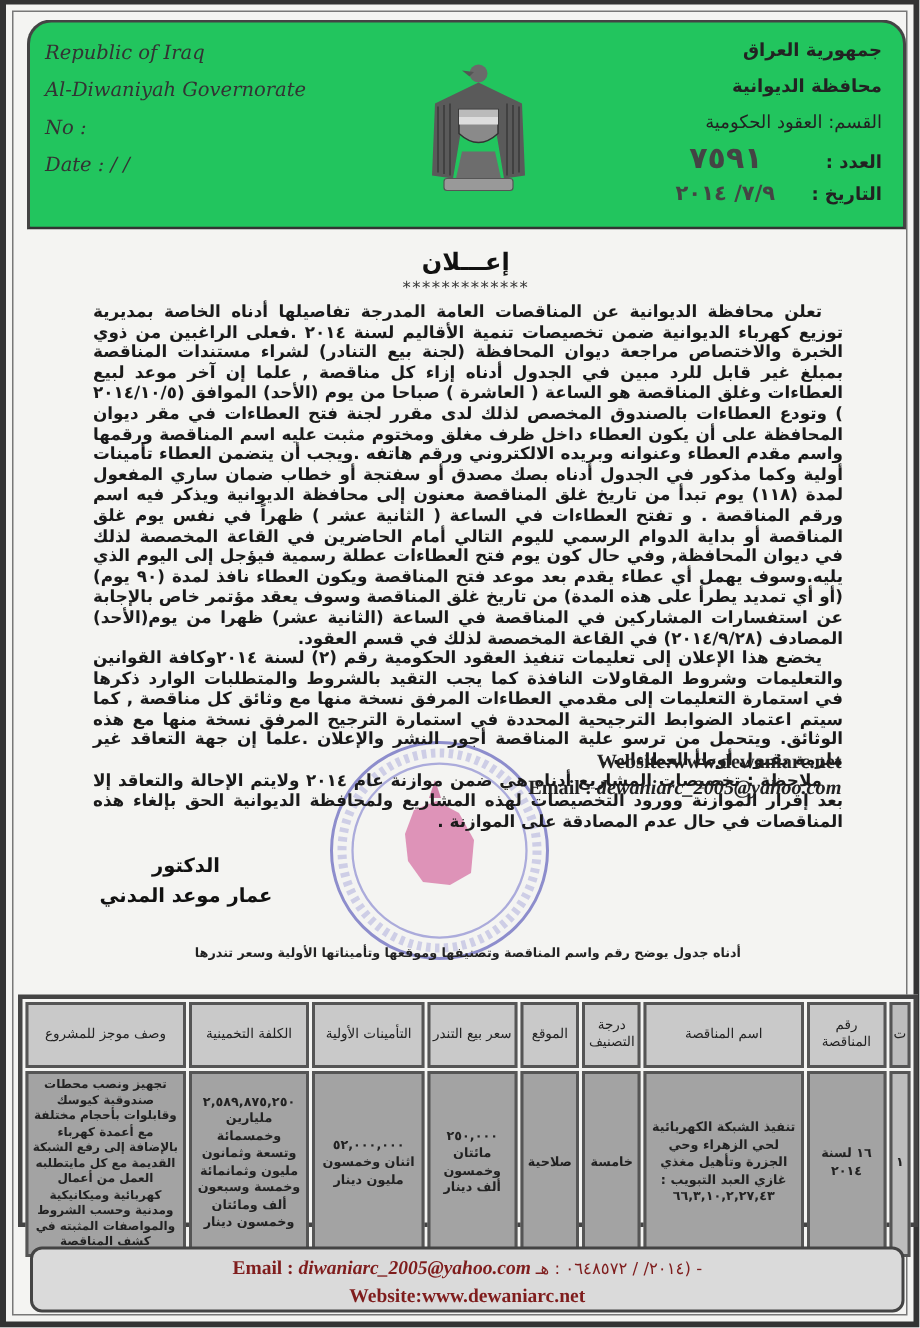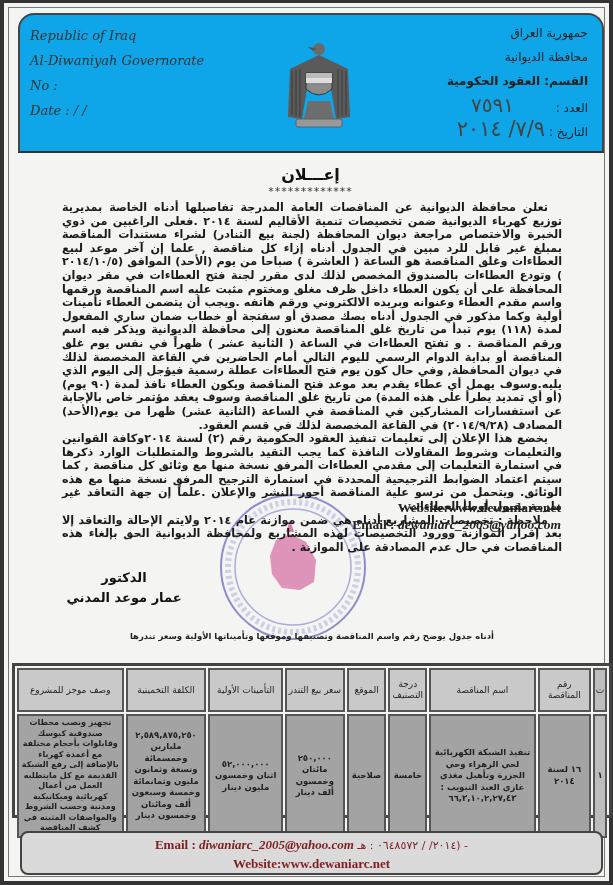--- a/index.html
+++ b/index.html
@@ -12,28 +12,28 @@
     border-top-width: 3px;
   }
   .outer-frame {
     position: absolute; left: 4px; top: 4px; right: 4px; bottom: 4px;
     border: 1px solid #777;
   }
   
   .header-box {
     position: absolute; left: 14px; top: 10px; width: 586px; height: 140px;
     border: 2px solid #444; border-radius: 16px 16px 0 0; border-bottom: 2px solid #333;
-    background: #0ea5e9;
+    background: #22c55e;
   }
   .hdr-en { position: absolute; left: 10px; top: 8px; font-family: "DejaVu Serif", serif; font-style: italic; font-size: 13px; color: #333; }
   .hdr-en div { height: 25px; line-height: 25px; }
   .hdr-ar { position: absolute; right: 14px; top: 6px; direction: rtl; text-align: right; font-size: 12px; color: #222; }
-  .hdr-ar div { height: 24px; line-height: 24px; }
+  .hdr-ar div { height: 24px; line-height: 24px; font-weight: bold; }
   .hdr-ar .num { font-family: "DejaVu Sans", sans-serif; font-size: 20px; color: #444; margin-right: 38px; letter-spacing: 4px; }
-  .hdr-ar .date-val { font-size: 21px; color: #444; margin-right: 0; }
+  .hdr-ar .date-val { font-size: 14px; color: #444; margin-right: 20px; }
   .emblem { position: absolute; left: 258px; top: 24px; width: 82px; height: 92px; }
   
   .title { position: absolute; left: 0; width: 613px; top: 162px; text-align: center; font-size: 16px; font-weight: bold; direction: rtl; }
   .stars { position: absolute; left: 0; width: 613px; top: 182px; text-align: center; font-size: 11px; letter-spacing: 1px; color: #333; }
   .body-text {
     position: absolute; left: 58px; top: 198px; width: 500px;
     direction: rtl; text-align: justify; text-align-last: right;
     font-size: 11.2px; line-height: 13.6px; font-weight: bold; color: #1a1a1a;
   }
   .body-text p { text-indent: 14px; }
@@ -80,21 +80,21 @@
       <path d="M28 34 L54 34 L54 50 Q41 62 28 50 Z" fill="#8a8a8a" stroke="#333" stroke-width="1"></path>
       <rect x="28" y="34" width="26" height="5" fill="#bbb"></rect>
       <rect x="28" y="39" width="26" height="5" fill="#ddd"></rect>
       <path d="M30 62 L52 62 L56 80 L26 80 Z" fill="#6d6d6d"></path>
       <rect x="18" y="80" width="46" height="8" rx="2" fill="#999" stroke="#555" stroke-width="0.8"></rect>
     </svg>
 
     <div class="hdr-ar">
       <div>جمهورية العراق</div>
       <div>محافظة الديوانية</div>
-      <div style="font-weight:bold;text-align:right;">القسم: العقود الحكومية</div>
+      <div style="font-weight:normal;text-align:right;">القسم: العقود الحكومية</div>
       <div>
         <span>العدد :</span>
         <span class="num">٧٥٩١</span>
       </div>
       <div>
         <span>التاريخ :</span>
         <span class="date-val">٧/٩/ ٢٠١٤</span>
       </div>
     </div>
   </div>

